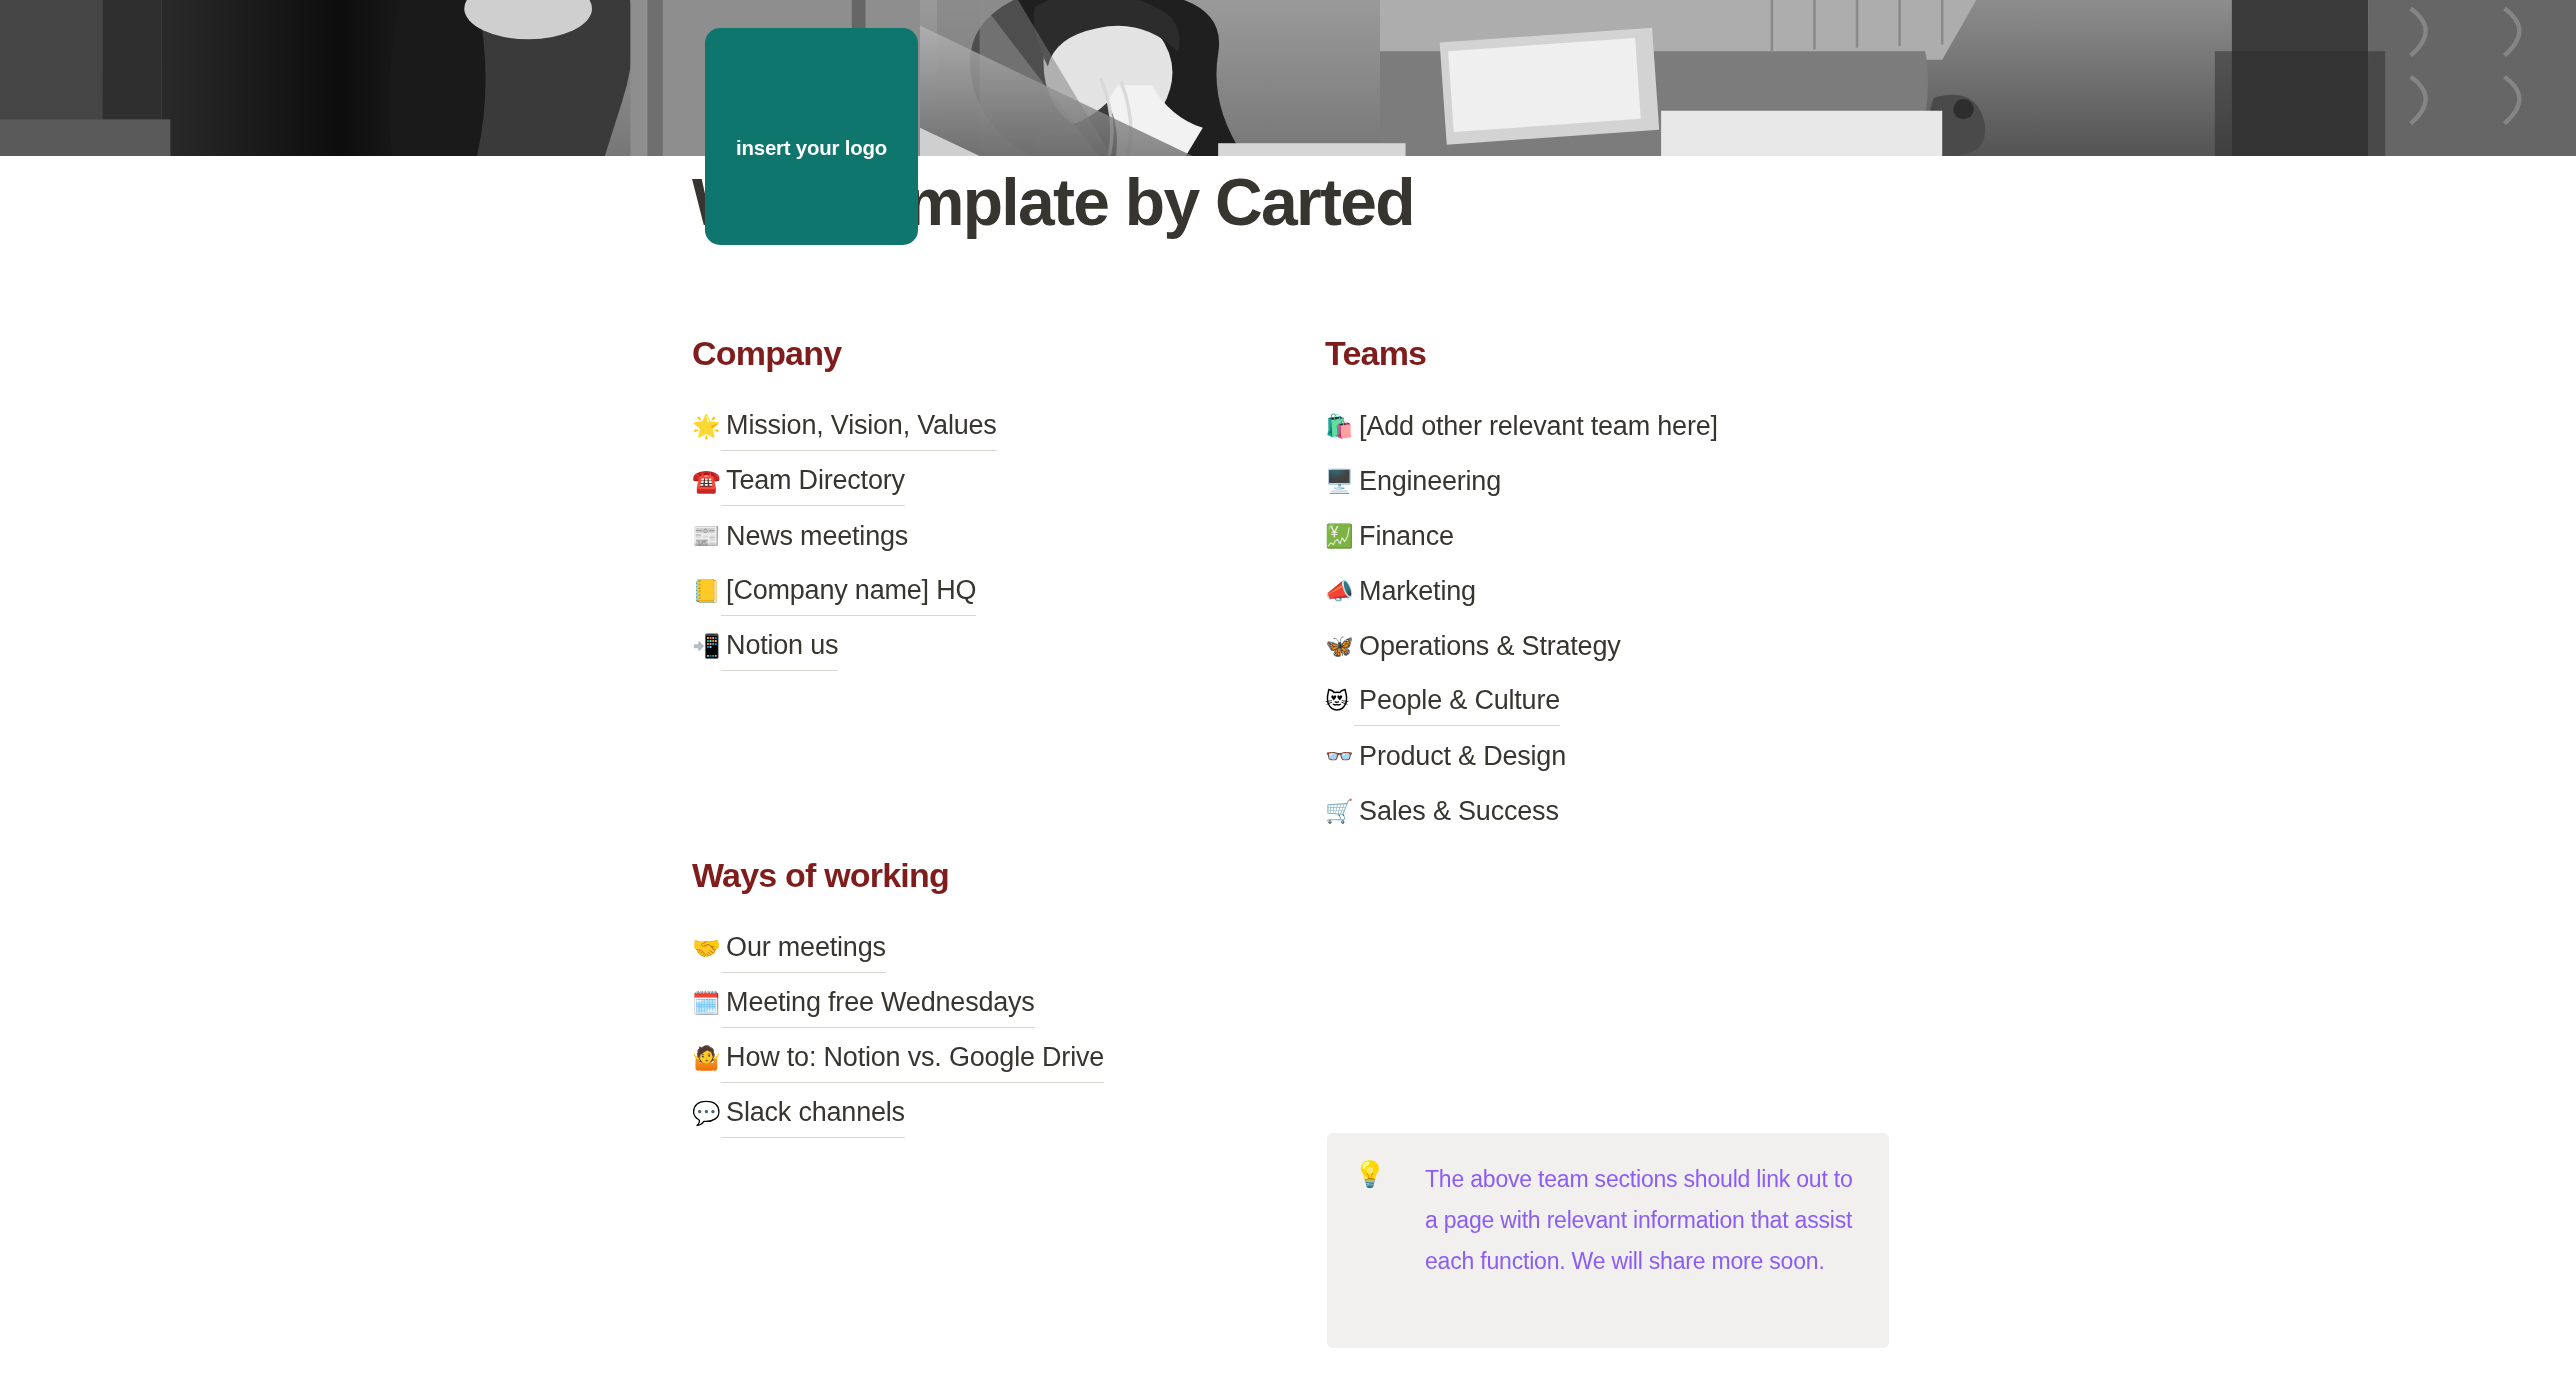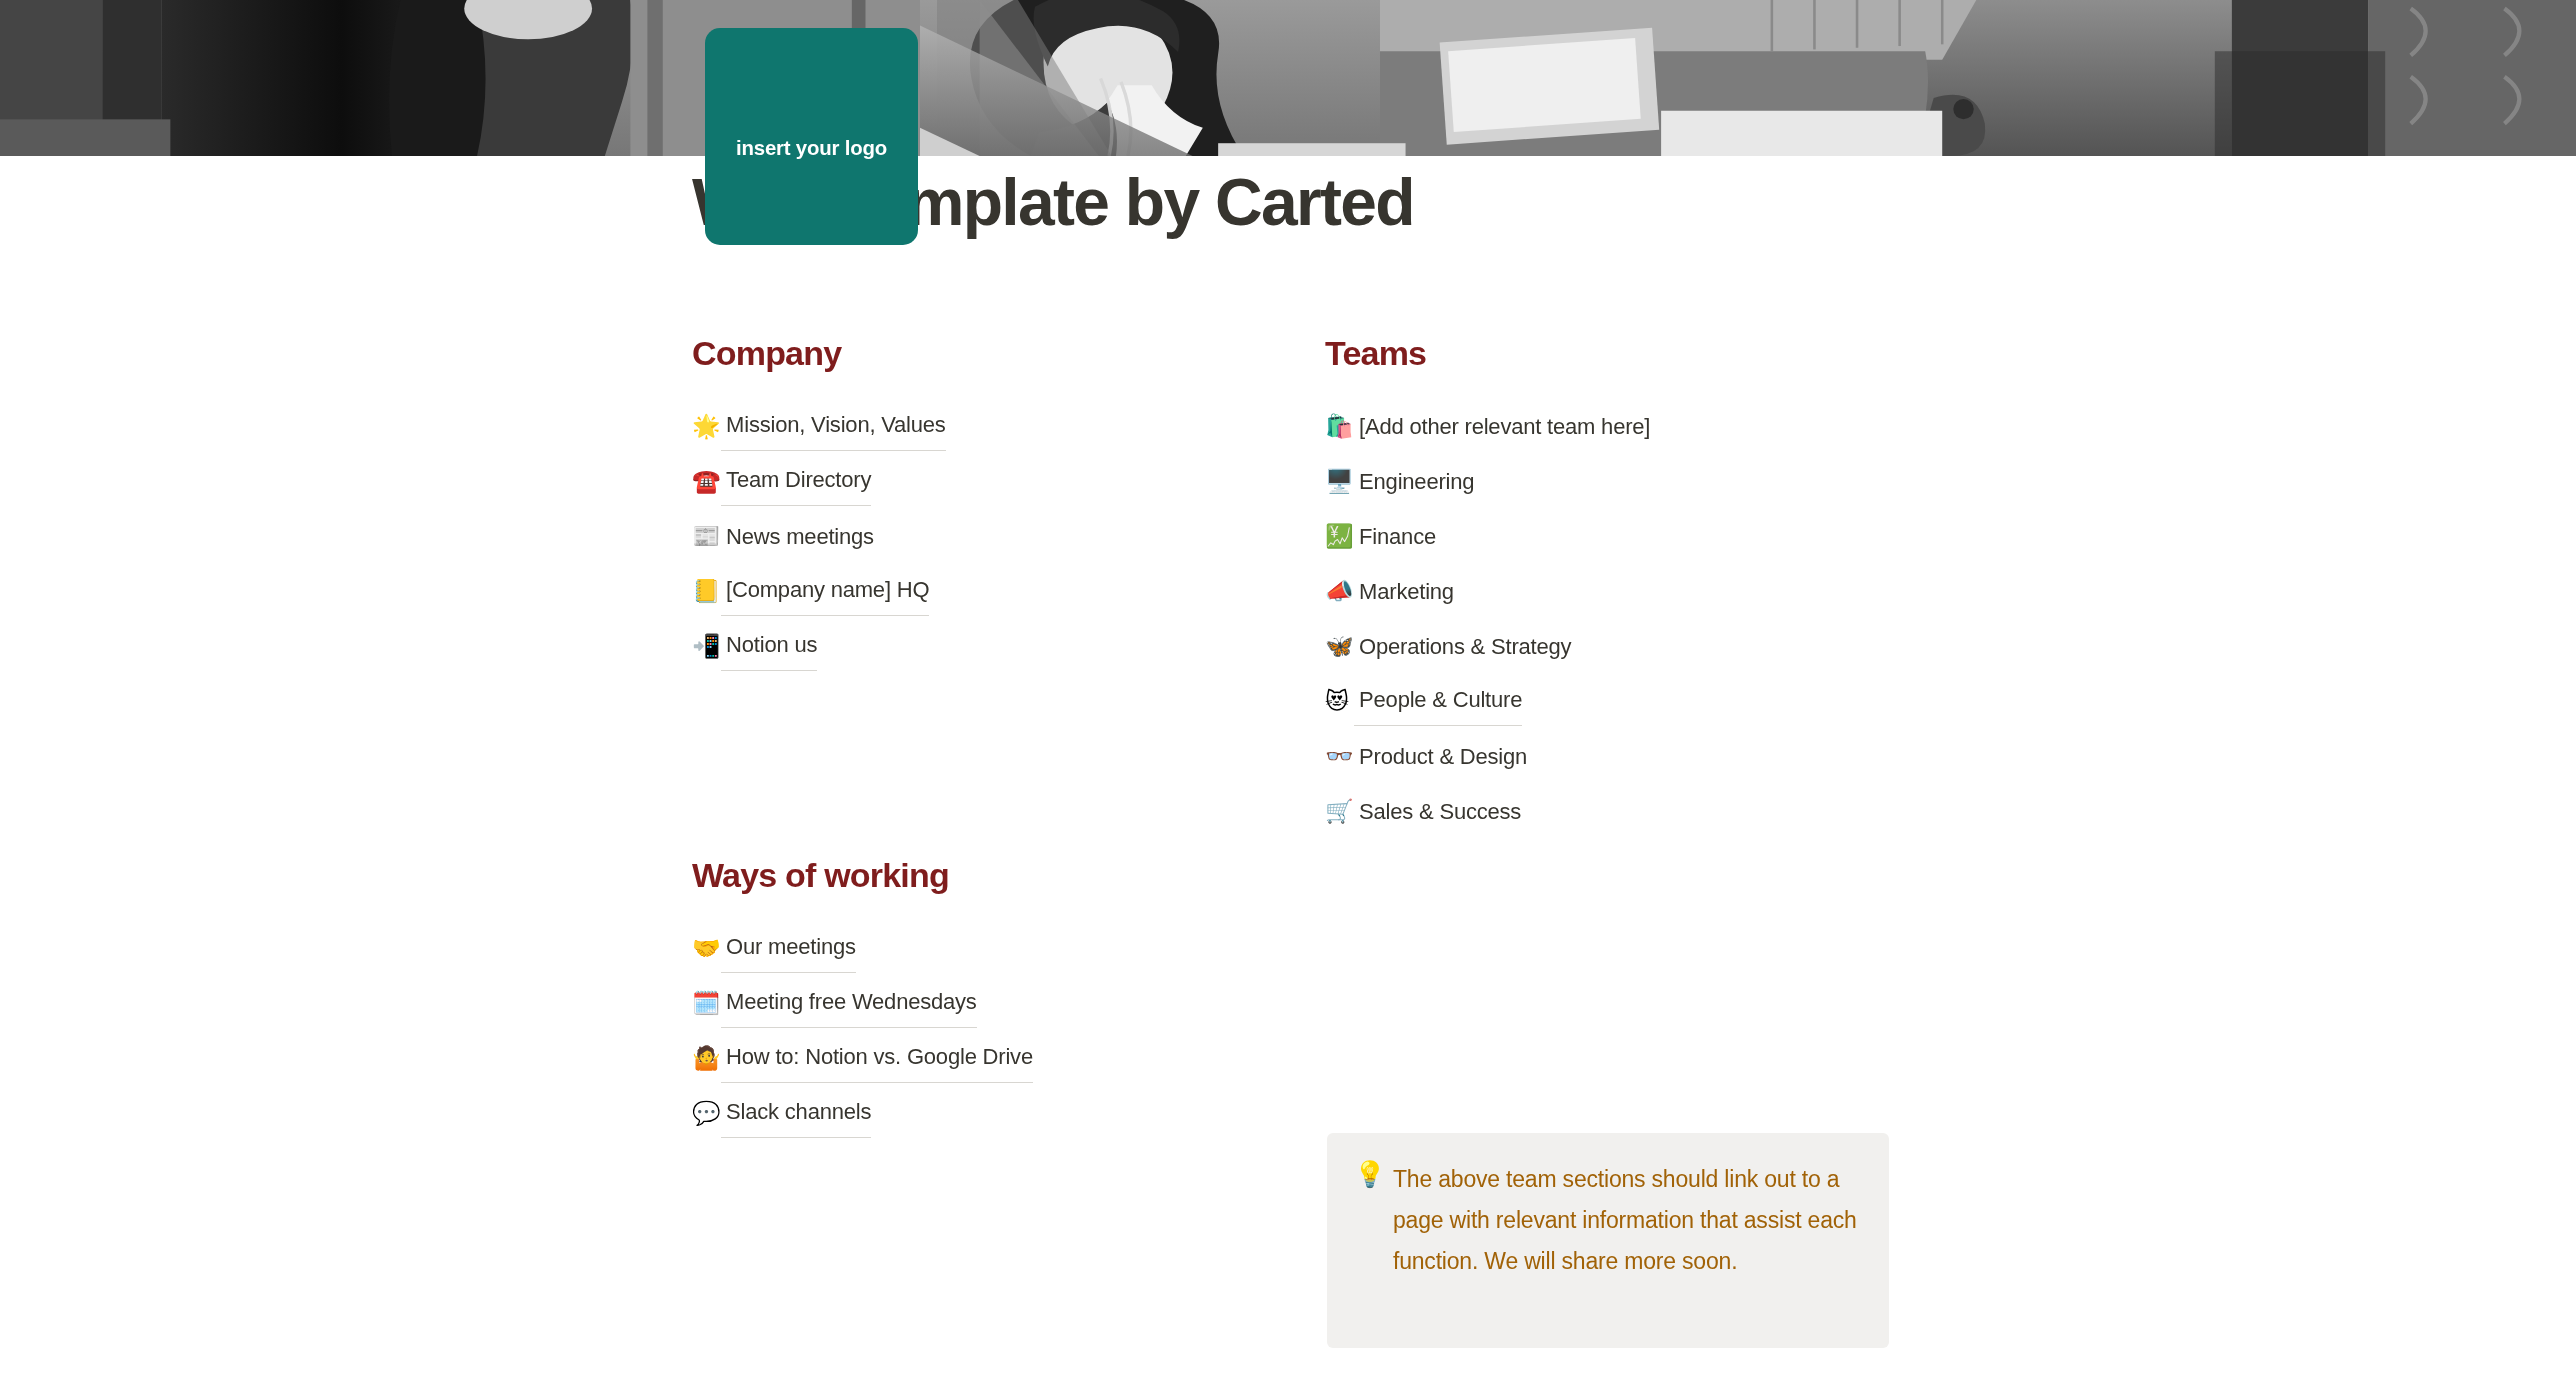--- a/index.html
+++ b/index.html
@@ -98,21 +98,21 @@
     width: 29px;
     min-width: 29px;
     font-size: 23px;
     line-height: 55px;
     text-align: left;
     font-family: "DejaVu Sans", sans-serif;
   }
 
   .row-label {
     display: inline-block;
-    font-size: 22px;
+    font-size: 27px;
     color: #37352f;
     line-height: 55px;
     letter-spacing: -0.2px;
     padding-left: 5.1px;
   }
 
   .row-label.is-link {
     border-bottom: 1.7px solid #d8d6d1;
     line-height: 46px;
     padding-bottom: 1.7px;
@@ -133,23 +133,24 @@
   }
   #callout-emoji {
     font-size: 25.6px;
     line-height: 31px;
     min-width: 39px;
     font-family: "DejaVu Sans", sans-serif;
   }
   #callout-text {
     font-size: 23px;
     line-height: 41px;
-    color: #a16207;
+    color: #8b5cf6;
     letter-spacing: -0.2px;
     max-width: 464px;
+    margin-left: 32px;
   }
 </style>
 </head>
 <body>
 
 <div id="page">
 
   <div id="cover">
     <svg viewBox="0 0 3024 183" preserveAspectRatio="none">
       <defs>

